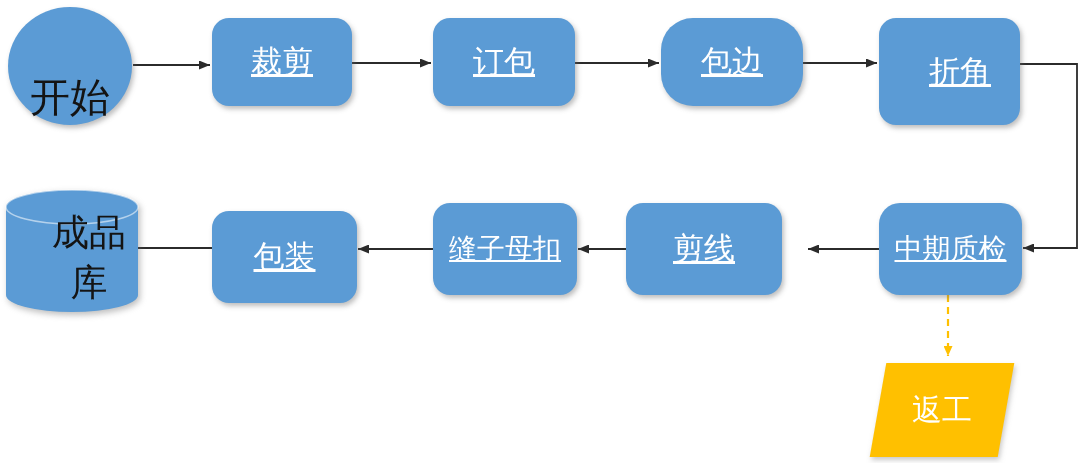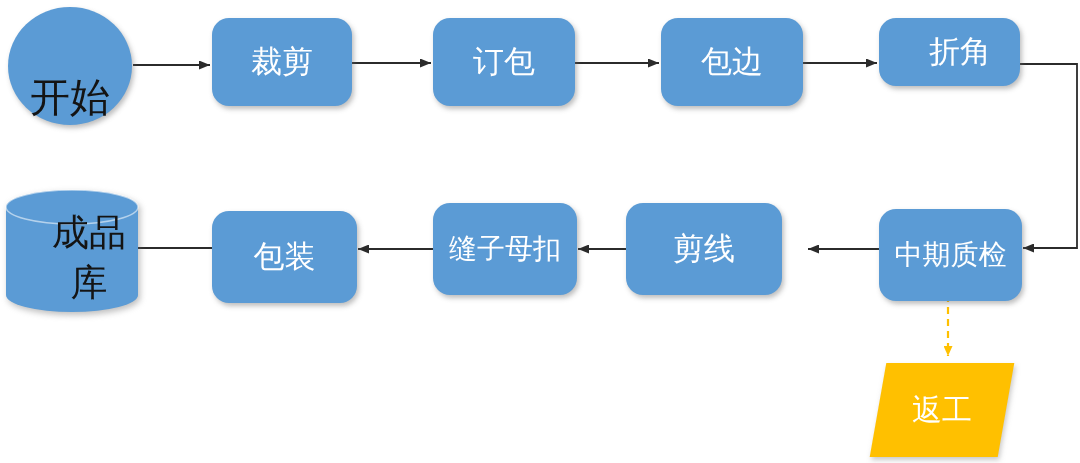--- a/index.html
+++ b/index.html
@@ -8,20 +8,21 @@
     font-family:"Liberation Sans", sans-serif; overflow:hidden;
   }
   .wires { position:absolute; left:0; top:0; z-index:1; }
   .node {
     position:absolute; z-index:2; display:flex; align-items:center; justify-content:center;
     box-sizing:border-box; text-align:center; user-select:none;
   }
   .proc {
     background:#5B9BD5; border-radius:17px; color:#ffffff; font-size:31px;
     box-shadow:2px 3px 5px rgba(110,110,110,.45);
+    text-decoration:underline;
   }
   .proc.wide { font-size:28px; letter-spacing:0px; }
   .circle {
     background:#5B9BD5; border-radius:50%; color:#141414; font-size:40px;
     box-shadow:2px 3px 5px rgba(110,110,110,.45);
   }
   .cyl { background:transparent; }
   .cyl .cyl-shape { position:absolute; left:0; top:0; filter:drop-shadow(2px 3px 3px rgba(110,110,110,.45)); }
   .cyl .cyl-label { position:relative; z-index:3; color:#141414; font-size:37px; padding-top:14px;margin-left:34px; }
   .para {
@@ -63,29 +64,29 @@
   </div>
 
   <div class="node proc" style="left:212px; top:18px; width:140px; height:88px;">
     <span>裁剪</span>
   </div>
 
   <div class="node proc" style="left:433px; top:18px; width:142px; height:88px;">
     <span>订包</span>
   </div>
 
-  <div class="node proc" style="left:661px; top:18px; width:142px; height:88px;">
+  <div class="node proc" style="left:661px; top:18px; width:142px; height:88px;border-radius:32px;">
     <span>包边</span>
   </div>
 
-  <div class="node proc" style="left:879px; top:18px; width:141px; height:68px;padding-left:21px;">
+  <div class="node proc" style="left:879px; top:18px; width:141px; height:107px;padding-left:21px;">
     <span>折角</span>
   </div>
 
-  <div class="node proc wide" style="left:879px; top:209px; width:143px; height:92px;">
+  <div class="node proc wide" style="left:879px; top:203px; width:143px; height:92px;border-radius:21px;">
     <span>中期质检</span>
   </div>
 
   <div class="node proc" style="left:626px; top:203px; width:156px; height:92px;">
     <span>剪线</span>
   </div>
 
   <div class="node proc wide" style="left:433px; top:203px; width:144px; height:92px;">
     <span>缝子母扣</span>
   </div>

